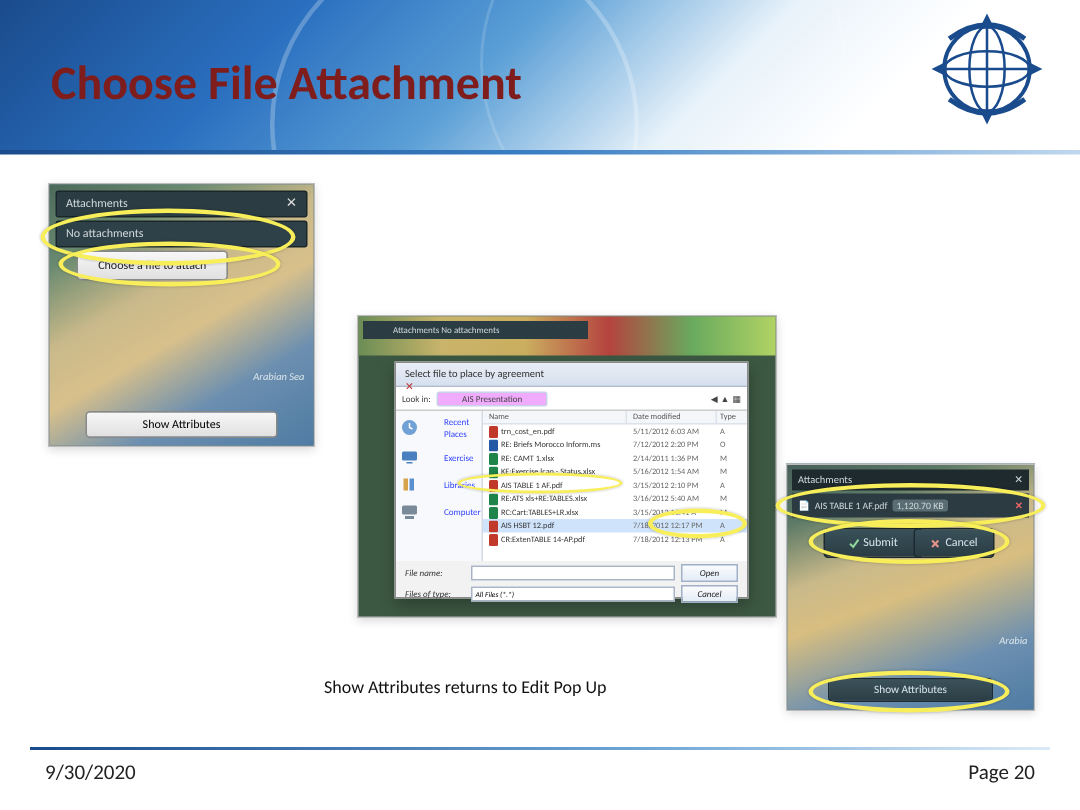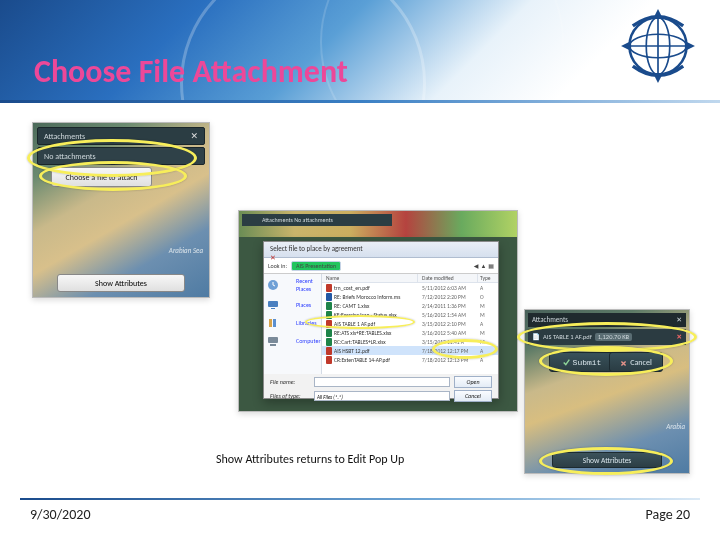--- a/index.html
+++ b/index.html
@@ -21,21 +21,21 @@
     content: ""; position: absolute; left: 320px; top: -80px; width: 240px; height: 240px;
     border: 2px solid rgba(255,255,255,0.15); border-radius: 50%;
   }
   .banner-underline {
     position: absolute; left: 0; top: 100px; width: 720px; height: 3px;
     background: linear-gradient(90deg, #1a4b8c 0%, #3a7fc4 50%, #c0d8ee 100%);
   }
 
   .title {
     position: absolute; left: 34px; top: 36px;
-    font-size: 32px; font-weight: 700; color: #ec4899; margin-top: 16px;
+    font-size: 32px; font-weight: 700; color: #7f1d1d;
   }
 
   
   .logo {
     position: absolute; right: 20px; top: 4px; width: 84px; height: 84px;
     display: flex; align-items: center; justify-content: center;
   }
   .logo svg { width: 84px; height: 84px; }
 
   
@@ -89,21 +89,21 @@
     background:#f2f2f2; border:1px solid #8a8a8a; box-shadow:0 4px 10px rgba(0,0,0,0.3);
   }
   .shot2 .dlg-title {
     height:16px; background:linear-gradient(#e9eef6,#d6e0ee); border-bottom:1px solid #b0bdd0;
     font-size:7px; color:#333; padding:2px 6px; display:flex; justify-content:space-between;flex-direction:column;
   }
   .shot2 .dlg-nav {
     height:16px; background:#fff; border-bottom:1px solid #ccc; display:flex; align-items:center;
     font-size:6px; color:#444; padding:0 4px; gap:4px;
   }
-  .shot2 .dlg-nav .crumb { background:#22c55e; border:1px solid #c6d3e6; padding:0 4px; border-radius:2px; }
+  .shot2 .dlg-nav .crumb { background:#f0abfc; border:1px solid #c6d3e6; padding:0 16px; border-radius:2px; }
   .shot2 .dlg-body { display:flex; height:100px; }
   .shot2 .sidebar { width:58px; background:#f7f9fc; border-right:1px solid #d4dbe5; padding:3px 3px; }
   .shot2 .side-item { display:flex; align-items:center; gap:17px; font-size:6px; color:#34f; margin-bottom:6px;}
   .shot2 .side-ico { width:12px; height:12px; display:inline-block; }
   .ico-recent svg, .ico-desktop svg, .ico-lib svg, .ico-pc svg { width:12px; height:12px; }
   .shot2 .file-list { flex:1; background:#fff; overflow:hidden; }
   .shot2 .file-hdr { display:flex; font-size:5.5px; color:#555; background:#f4f6f9; border-bottom:1px solid #dde3ec; }
   .shot2 .file-hdr span:first-child { flex:1; padding:1px 4px; border-right:1px solid #dde3ec;}
   .shot2 .file-hdr span:nth-child(2){ width:60px; padding:1px 4px; border-right:1px solid #dde3ec;}
   .shot2 .file-hdr span:nth-child(3){ width:20px; padding:1px 2px;}
@@ -135,21 +135,21 @@
     position:absolute; top:19px; left:3px; right:3px; height:16px;
     background:#2b3b41; color:#cfd8dc; font-size:6.5px; display:flex; align-items:center; padding:0 4px; gap:3px;
   }
   .shot3 .att-row .badge { background:#5a6d73; padding:0 3px; border-radius:2px;}
   .shot3 .att-row .xdel { margin-left:auto; color:#e66; font-weight:bold;}
   .shot3 .btn-s {
     position:absolute; top:42px; height:20px; border-radius:3px;
     background:linear-gradient(#39515a,#2a3c43); border:1px solid #1c2a30;
     color:#d8e4ea; font-size:8px; display:flex; align-items:center; justify-content:center; gap:3px;
   }
-  .shot3 .btn-submit { left:24px; width:66px;font-family:Liberation Mono, monospace;}
+  .shot3 .btn-submit { left:24px; width:66px;}
   .shot3 .btn-cancel { left:84px; width:54px;}
   .shot3 .chk { width:7px; height:7px; display:inline-block; }
   .shot3 .xx { width:7px; height:7px; display:inline-block; }
   .shot3 .show-attr {
     position:absolute; bottom:5px; left:50%; transform:translateX(-50%);
     width:110px; height:16px; background:linear-gradient(#3b525b,#2c3e45);
     border:1px solid #1c2a30; border-radius:3px; color:#d8e4ea; font-size:7.5px;
     display:flex; align-items:center; justify-content:center;
   }
   .shot3 .oval-att { top:12px; left:-8px; width:180px; height:30px;}
@@ -240,21 +240,21 @@
                   <circle cx="6" cy="6" r="5" fill="#6fa0d6"></circle>
                   <path d="M6 3v3l2 1" stroke="#fff" stroke-width="1" fill="none"></path>
                 </svg></span>
             <span>Recent Places</span>
           </div>
           <div class="side-item">
             <span class="side-ico ico-desktop"><svg viewBox="0 0 12 12">
                   <rect x="1" y="2" width="10" height="6" rx="1" fill="#4a80c0"></rect>
                   <rect x="4" y="9" width="4" height="1" fill="#4a80c0"></rect>
                 </svg></span>
-            <span>Places</span>
+            <span>Exercise</span>
           </div>
           <div class="side-item">
             <span class="side-ico ico-lib"><svg viewBox="0 0 12 12">
                   <rect x="2" y="2" width="3" height="8" fill="#d6a34a"></rect>
                   <rect x="6" y="2" width="3" height="8" fill="#5a8fd0"></rect>
                 </svg></span>
             <span>Libraries</span>
           </div>
           <div class="side-item">
             <span class="side-ico ico-pc"><svg viewBox="0 0 12 12">

